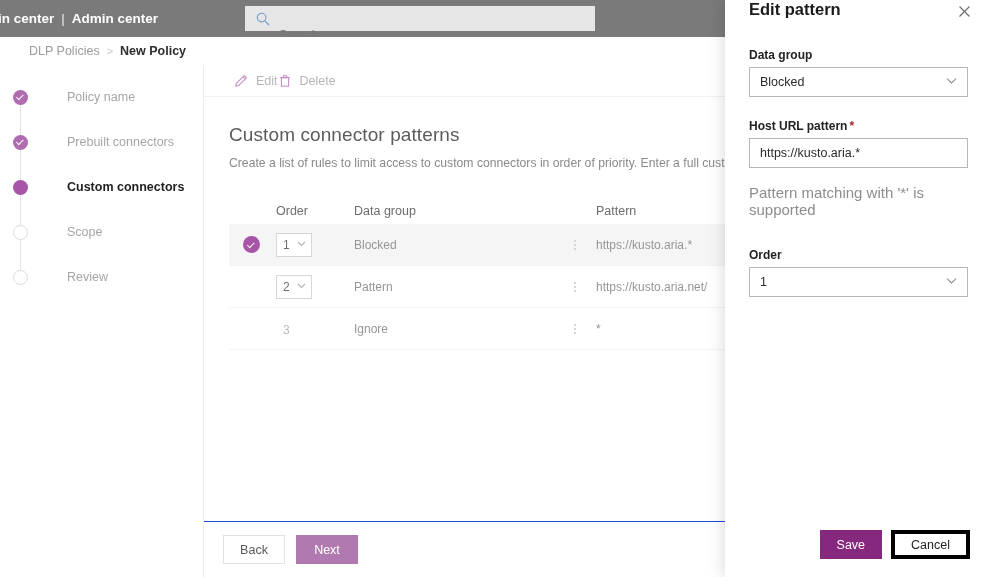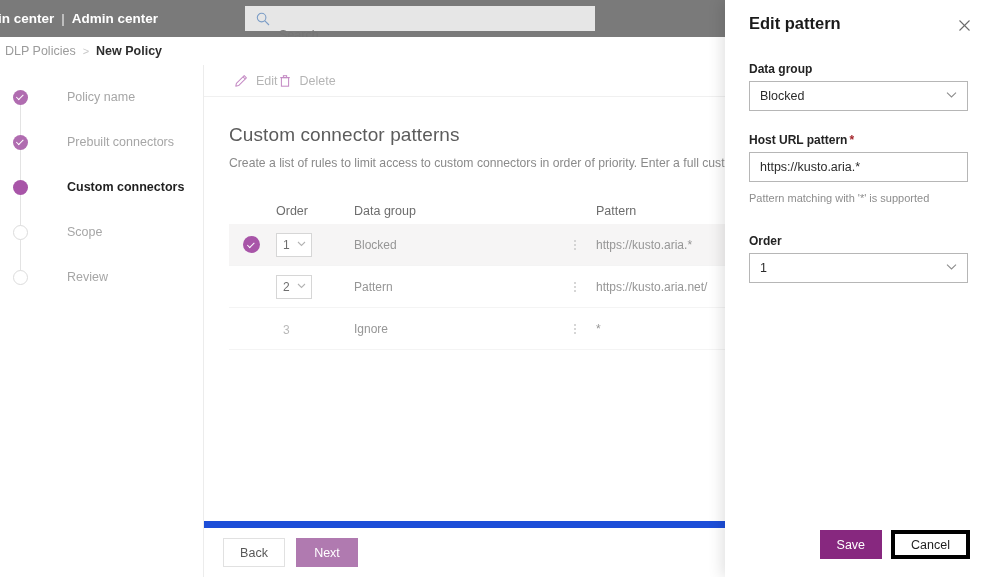--- a/index.html
+++ b/index.html
@@ -40,21 +40,21 @@
     font-family: "Liberation Sans", sans-serif;
     font-size: 12.5px; color: #4a4a4a; width: 100%; padding: 0; margin-top: 32px;
   }
   .search-input::placeholder { color: #767676; }
 
   
   .breadcrumb {
     position: absolute; top: 37px; left: 0; width: 992px; height: 28px;
     display: flex; align-items: center; background: #fff;
   }
-  .crumb { font-size: 12.5px; color: #9b9b9b; padding-left: 5px; }
+  .crumb { font-size: 12.5px; color: #9b9b9b; padding-left: 5px; margin-left: 24px; }
   .crumb-sep { font-size: 11px; color: #c8c8c8; padding: 0 7px; }
   .crumb-current { font-size: 12.5px; color: #2e2e2e; font-weight: 600; }
 
   
   .wizard {
     position: absolute; top: 65px; left: 0; width: 204px; height: 512px;
     background: #ffffff;
     border-right: 1px solid #ececec;
     padding-top: 21px;
   }
@@ -143,41 +143,41 @@
     padding: 0 4px 0 6px; cursor: pointer;
   }
   .order-select span { font-size: 12px; color: #6e6e6e; }
   .order-plain { font-size: 12px; color: #b9b9b9; padding-left: 7px; }
   .dots { display: flex; flex-direction: column; gap: 2px; align-items:center; cursor:pointer;}
   .dots i { width: 2px; height: 2px; background: #c9c9c9; display:block; border-radius:50%;}
 
   
   .footer {
     position: absolute; left: 0; bottom: 0; width: 788px; height: 56px;
-    border-top: 7px solid #1d4ed8; background:#fff;
+    border-top: 1px solid #1d4ed8; background:#fff;
     display: flex; align-items: center; padding-left: 19px; gap: 11px;
   }
   .btn {
     height: 29px; min-width: 62px; padding: 0 16px;
     font-size: 12.5px; font-family: "Liberation Sans", sans-serif;
     cursor: pointer; display: inline-flex; align-items: center; justify-content: center;
   }
   .btn-back { background: #fff; border: 1px solid #e1e1e1; color: #585858; }
   .btn-next { background: #b07ab0; border: 1px solid #b07ab0; color: #fff; }
 
   
   .panel {
     position: absolute; top: 0; right: 0; width: 267px; height: 577px;
     background: #ffffff;
     box-shadow: -3px 0 14px rgba(0,0,0,.12);
     z-index: 40;
   }
   .panel-head {
     display: flex; align-items: flex-start; justify-content: space-between;
-    padding: 14px 15px 0 24px;
+    padding: 0 15px 0 24px;
   }
   .panel-title { font-size: 16.5px; font-weight: 700; color: #1b1b1b; }
   .panel-close {
     width: 26px; height: 26px; display:flex; align-items:center; justify-content:center;
     cursor: pointer; color: #6b6b6b; font-size: 13px; line-height:1;
     margin-top: -2px;
   }
   .panel-body { padding: 24px 24px 0 24px; }
   .field { margin-bottom: 22px; }
   .field-label {
@@ -189,21 +189,21 @@
     width: 219px; height: 30px; border: 1px solid #b6b6b6; background:#fff;
     display: flex; align-items: center; justify-content: space-between;
     padding: 0 9px 0 10px; cursor: pointer;
   }
   .combo span.val { font-size: 12.5px; color: #2b2b2b; }
   .txtbox {
     width: 219px; height: 30px; border: 1px solid #b6b6b6; background:#fff;
     padding: 0 10px; font-size: 12.5px; color: #2b2b2b;
     font-family: "Liberation Sans", sans-serif; outline: none;
   }
-  .hint { font-size: 11px; color: #8d8d8d; margin-top: 10px; display:block; }
+  .hint { font-size: 15px; color: #8d8d8d; margin-top: 16px; display:block; }
   .panel-foot {
     position: absolute; bottom: 0; left: 0; width: 267px; height: 65px;
     display: flex; align-items: center; justify-content: flex-end;
     padding-right: 22px; gap: 9px;
   }
   .btn-save { background: #87287f; border: 1px solid #87287f; color: #fff; min-width: 60px; }
   .btn-cancel { background: #fff; border: 4px solid #000000; color: #1f1f1f; min-width: 60px; }
   .chev { display:block; }
 </style>
 </head>

